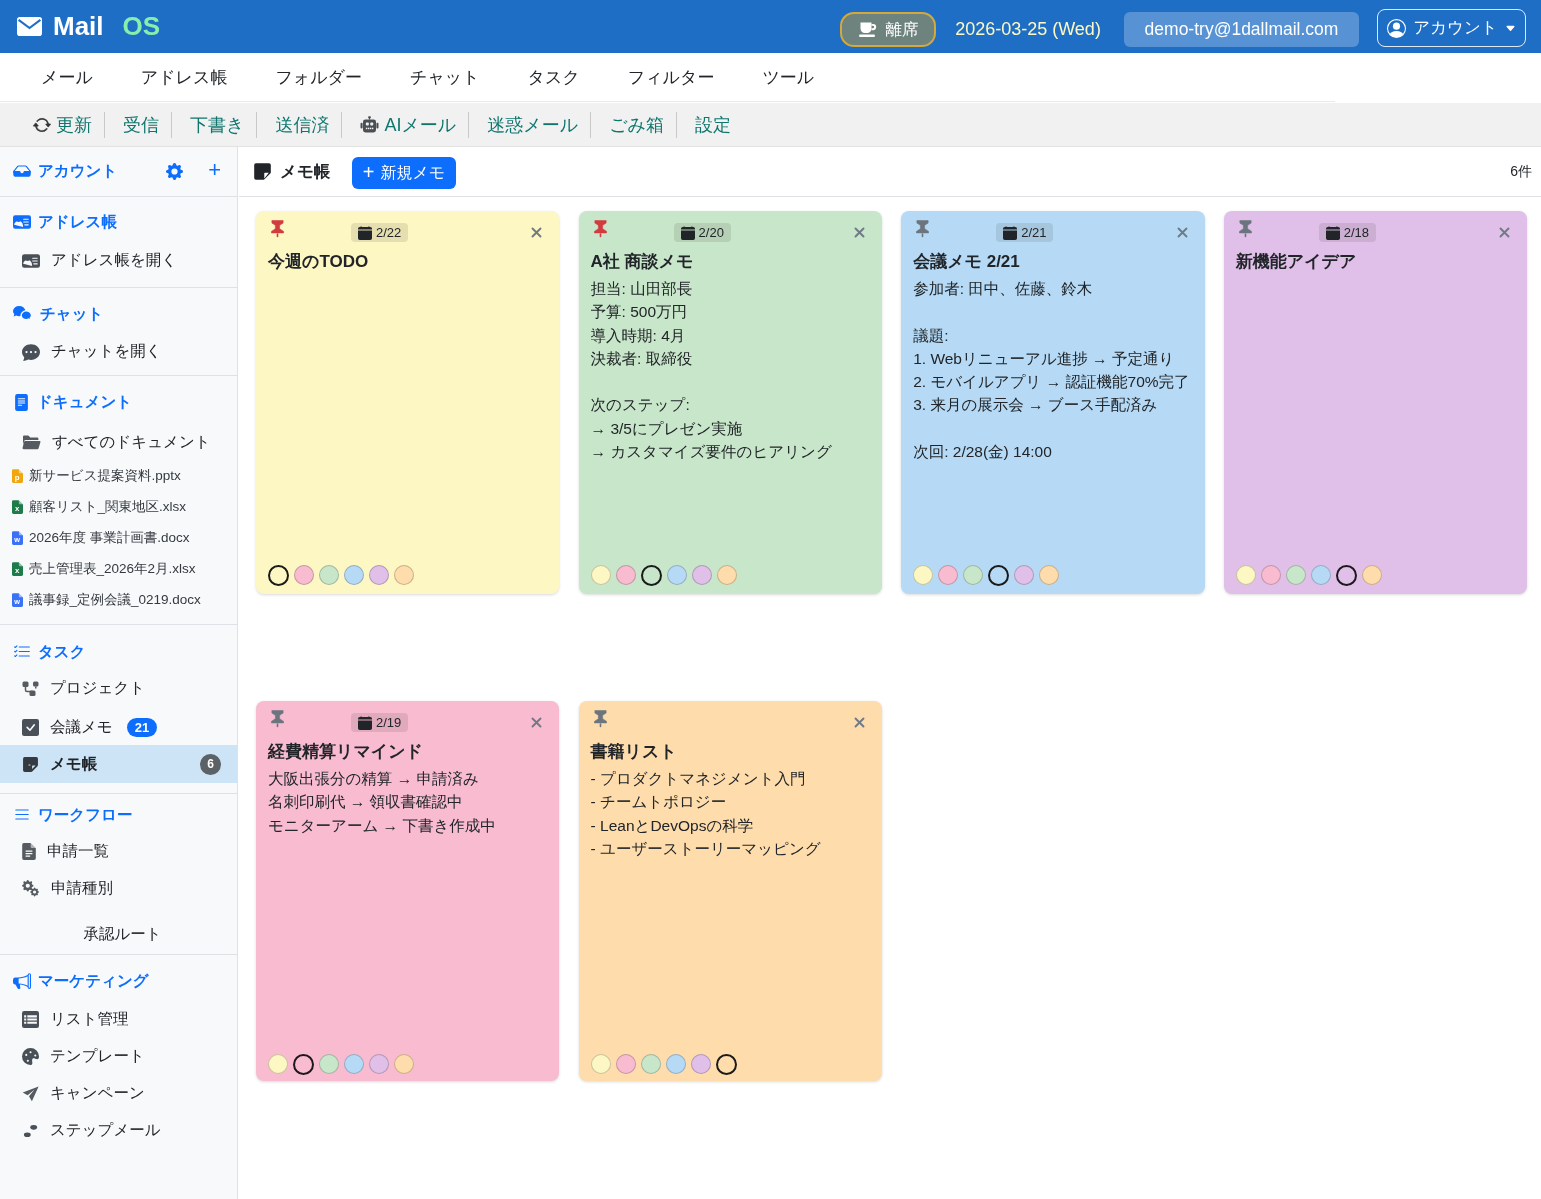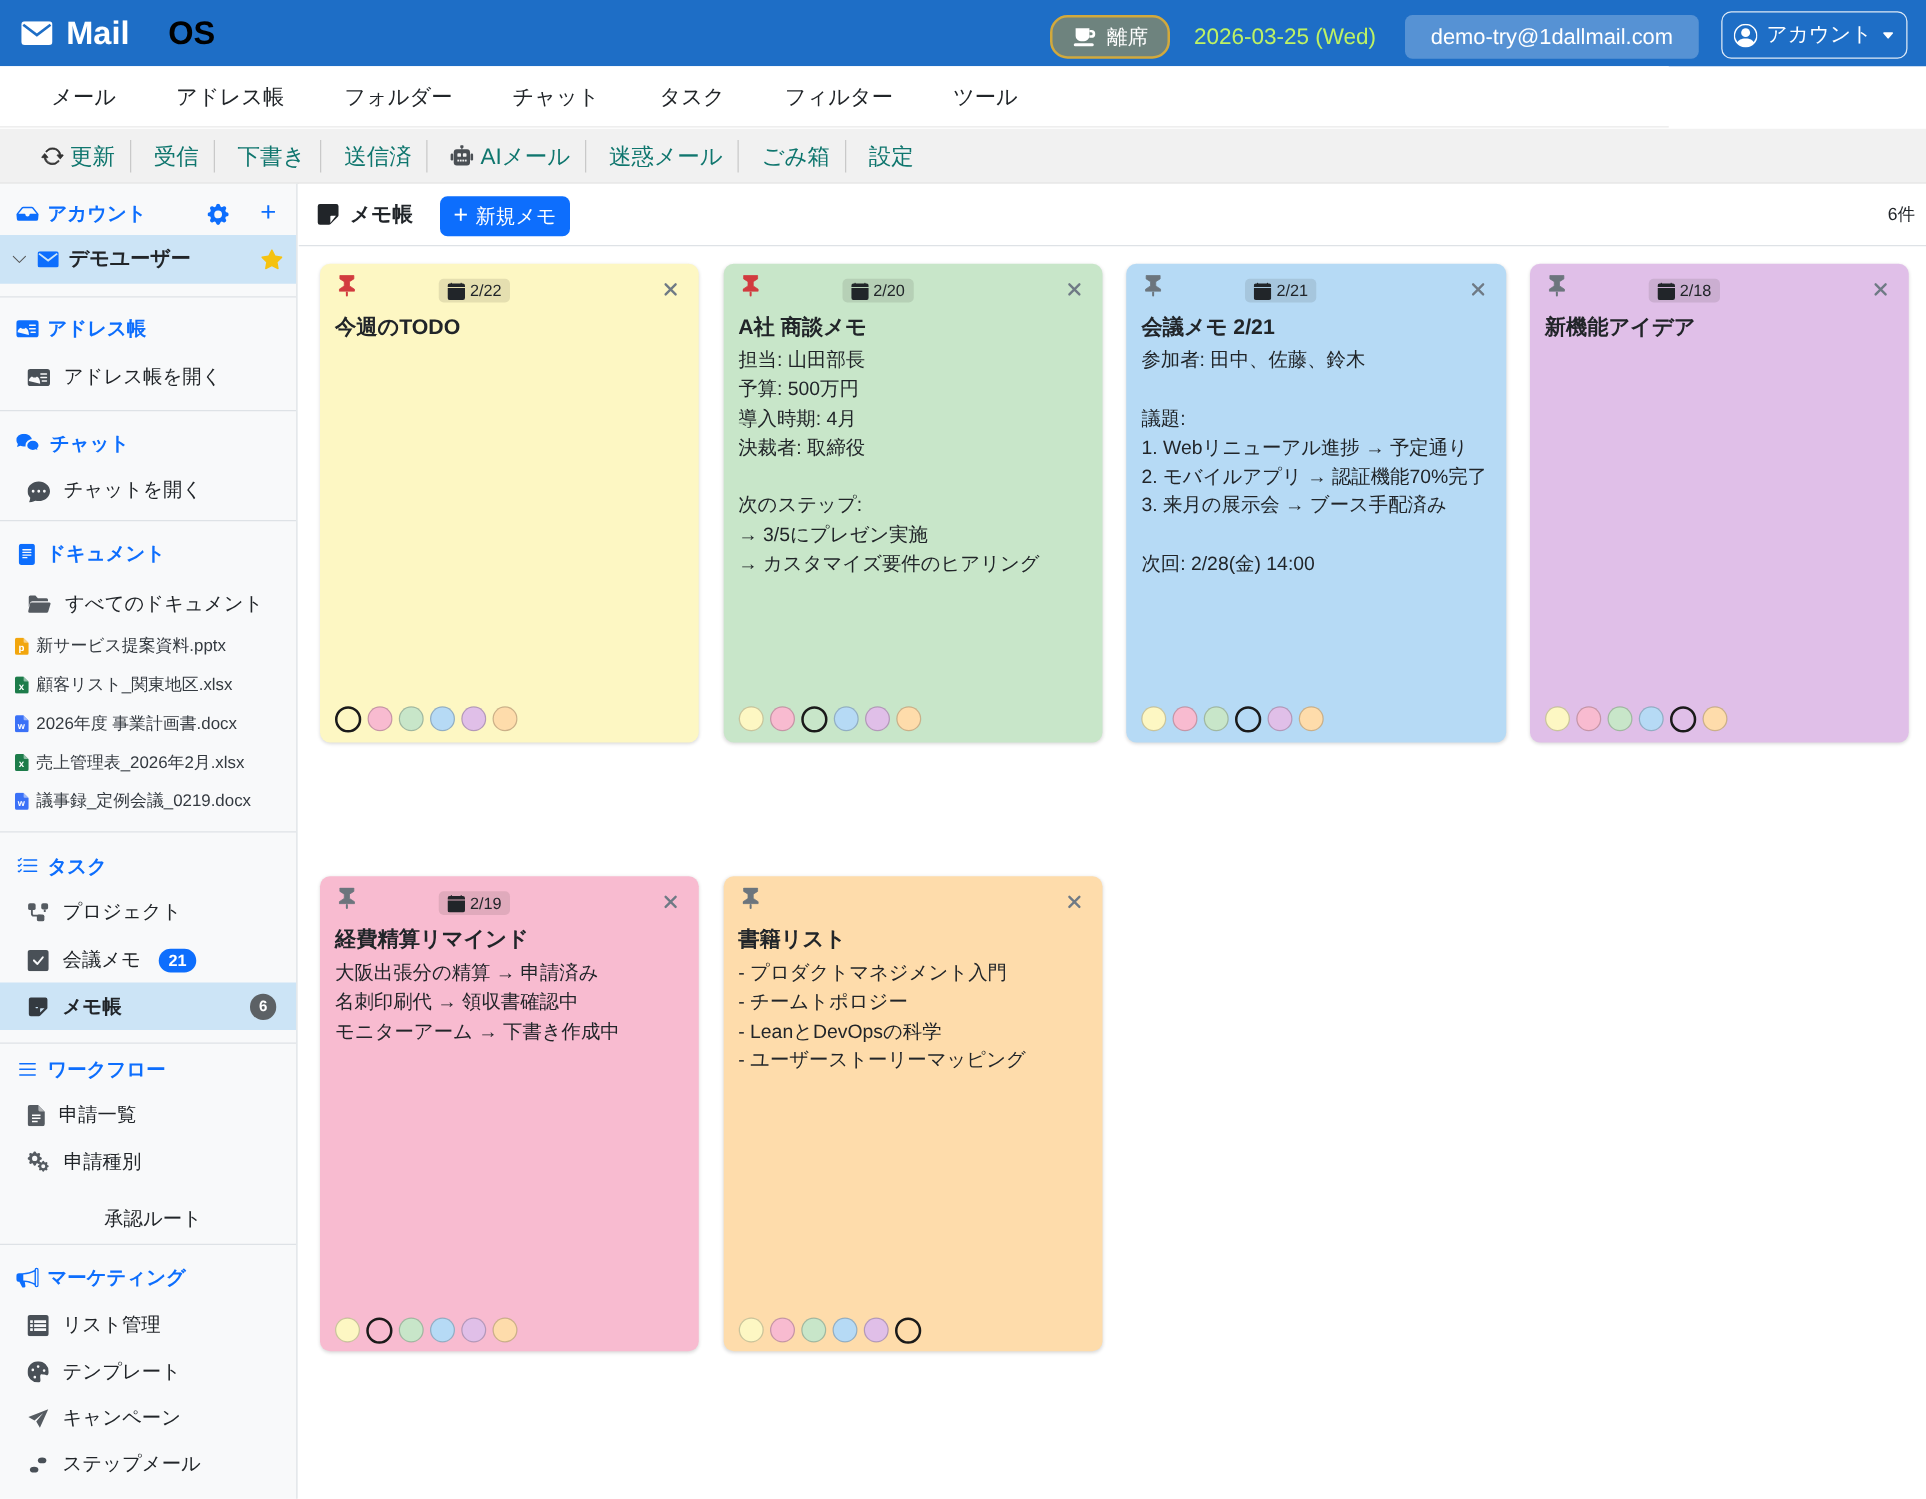--- a/index.html
+++ b/index.html
@@ -6,26 +6,26 @@
 * { margin:0; padding:0; box-sizing:border-box; }
 html,body { width:1541px; height:1199px; overflow:hidden; background:#fff;
   font-family:"Liberation Sans", sans-serif; }
 .icon { display:inline-block; vertical-align:middle; }
 
 
 .topbar { position:absolute; left:0; top:0; width:1541px; height:53px;
   background:#1e6ec6; display:flex; align-items:center; }
 .logo { display:flex; align-items:center; margin-left:17px; }
 .logo .word { font-size:26px; font-weight:bold; color:#fff; margin-left:11px; }
-.logo .os { color:#000000; margin-left:31px; }
+.logo .os { color:#86efac; margin-left:19px; }
 .topbar-right { margin-left:auto; display:flex; align-items:center; margin-right:15px; margin-top:6px; }
 .btn-away { display:flex; align-items:center; justify-content:center; gap:7px; background:#6e837e;
   border:2px solid #d2a93c; border-radius:14px; color:#fff; font-size:16.5px;
   width:96px; height:35px; margin-right:14px; }
-.hdr-date { color:#bef264; font-size:18px; width:156px; text-align:center; margin-right:18px; }
+.hdr-date { color:#fef9c3; font-size:18px; width:156px; text-align:center; margin-right:18px; }
 .hdr-email { background:rgba(255,255,255,0.25); color:#fff; font-size:17.5px;
   width:235px; border-radius:6px; height:35px; display:flex; align-items:center; justify-content:center;
   margin-right:18px; }
 .btn-account { display:flex; align-items:center; justify-content:center; gap:7px; border:1px solid rgba(255,255,255,0.85);
   border-radius:8px; color:#fff; font-size:16.5px; width:149px; height:38px; background:transparent; margin-top:-3px;}
 
 
 .nav { position:absolute; left:0; top:53px; width:1335px; height:49px; background:#fff;
   border-bottom:1px solid #e9e9e9; display:flex; align-items:center; padding-left:17px; }
 .nav a { color:#212529; font-size:17px; padding:0 24px; text-decoration:none; }
@@ -185,33 +185,20 @@
           <path d="M4.98 4a.5.5 0 0 0-.39.188L1.54 8H6a.5.5 0 0 1 .5.5 1.5 1.5 0 1 0 3 0A.5.5 0 0 1 10 8h4.46l-3.05-3.812A.5.5 0 0 0 11.02 4zm-1.17-.437A1.5 1.5 0 0 1 4.98 3h6.04a1.5 1.5 0 0 1 1.17.563l3.7 4.625a.5.5 0 0 1 .106.374l-.39 3.124A1.5 1.5 0 0 1 14.117 13H1.883a1.5 1.5 0 0 1-1.489-1.314l-.39-3.124a.5.5 0 0 1 .106-.374z"></path>
         </svg>
         <span>アカウント</span>
       <span class="right">
         <svg class="icon" width="17" height="17" viewBox="0 0 16 16" fill="#0d6efd">
             <path d="M9.405 1.05c-.413-1.4-2.397-1.4-2.81 0l-.1.34a1.464 1.464 0 0 1-2.105.872l-.31-.17c-1.283-.698-2.686.705-1.987 1.987l.169.311c.446.82.023 1.841-.872 2.105l-.34.1c-1.4.413-1.4 2.397 0 2.81l.34.1a1.464 1.464 0 0 1 .872 2.105l-.17.31c-.698 1.283.705 2.686 1.987 1.987l.311-.169a1.464 1.464 0 0 1 2.105.872l.1.34c.413 1.4 2.397 1.4 2.81 0l.1-.34a1.464 1.464 0 0 1 2.105-.872l.31.17c1.283.698 2.686-.705 1.987-1.987l-.169-.311a1.464 1.464 0 0 1 .872-2.105l.34-.1c1.4-.413 1.4-2.397 0-2.81l-.34-.1a1.464 1.464 0 0 1-.872-2.105l.17-.31c.698-1.283-.705-2.686-1.987-1.987l-.311.169a1.464 1.464 0 0 1-2.105-.872zM8 10.93a2.929 2.929 0 1 1 0-5.86 2.929 2.929 0 0 1 0 5.858z"></path>
           </svg>
         <span style="font-size:22px; font-weight:normal; line-height:1; margin-top:-3px;">+</span>
       </span>
     </div>
-    <div class="demo-row">
-      <svg class="icon" width="13" height="13" viewBox="0 0 16 16" fill="#555">
-          <path d="M1.646 4.646a.5.5 0 0 1 .708 0L8 10.293l5.646-5.647a.5.5 0 0 1 .708.708l-6 6a.5.5 0 0 1-.708 0l-6-6a.5.5 0 0 1 0-.708"></path>
-        </svg>
-      <svg class="icon" width="17" height="13" viewBox="0 0 17 13">
-          <rect x="0" y="0" width="17" height="13" rx="2" fill="#0d6efd"></rect>
-          <path d="M1.2 1.9 L8.5 7.4 L15.8 1.9" stroke="#cce4f6" stroke-width="1.5" fill="none"></path>
-        </svg>
-      <span>デモユーザー</span>
-      <svg class="icon star" width="17" height="17" viewBox="0 0 16 16" fill="#f5c211">
-          <path d="M3.612 15.443c-.386.198-.824-.149-.746-.592l.83-4.73L.173 6.765c-.329-.314-.158-.888.283-.95l4.898-.696L7.538.792c.197-.39.73-.39.927 0l2.184 4.327 4.898.696c.441.062.612.636.282.95l-3.522 3.356.83 4.73c.078.443-.36.79-.746.592L8 13.187z"></path>
-        </svg>
-    </div>
   </div>
   <div class="sec">
     <div class="sec-hd">
         <svg class="icon" width="18" height="18" viewBox="0 0 16 16" fill="#0d6efd">
           <path d="M0 4a2 2 0 0 1 2-2h12a2 2 0 0 1 2 2v8a2 2 0 0 1-2 2H2a2 2 0 0 1-2-2zm9 1.5a.5.5 0 0 0 .5.5h4a.5.5 0 0 0 0-1h-4a.5.5 0 0 0-.5.5M9 8a.5.5 0 0 0 .5.5h4a.5.5 0 0 0 0-1h-4A.5.5 0 0 0 9 8m1 2.5a.5.5 0 0 0 .5.5h3a.5.5 0 0 0 0-1h-3a.5.5 0 0 0-.5.5m-1 2C9 8.567 7.21 7 5 7s-4 1.567-4 3.5"></path>
           <path d="M7 6a2 2 0 1 1-4 0 2 2 0 0 1 4 0"></path>
         </svg>
         <span>アドレス帳</span>
       </div>
     <div class="sitem" style="margin-top:8px;">

